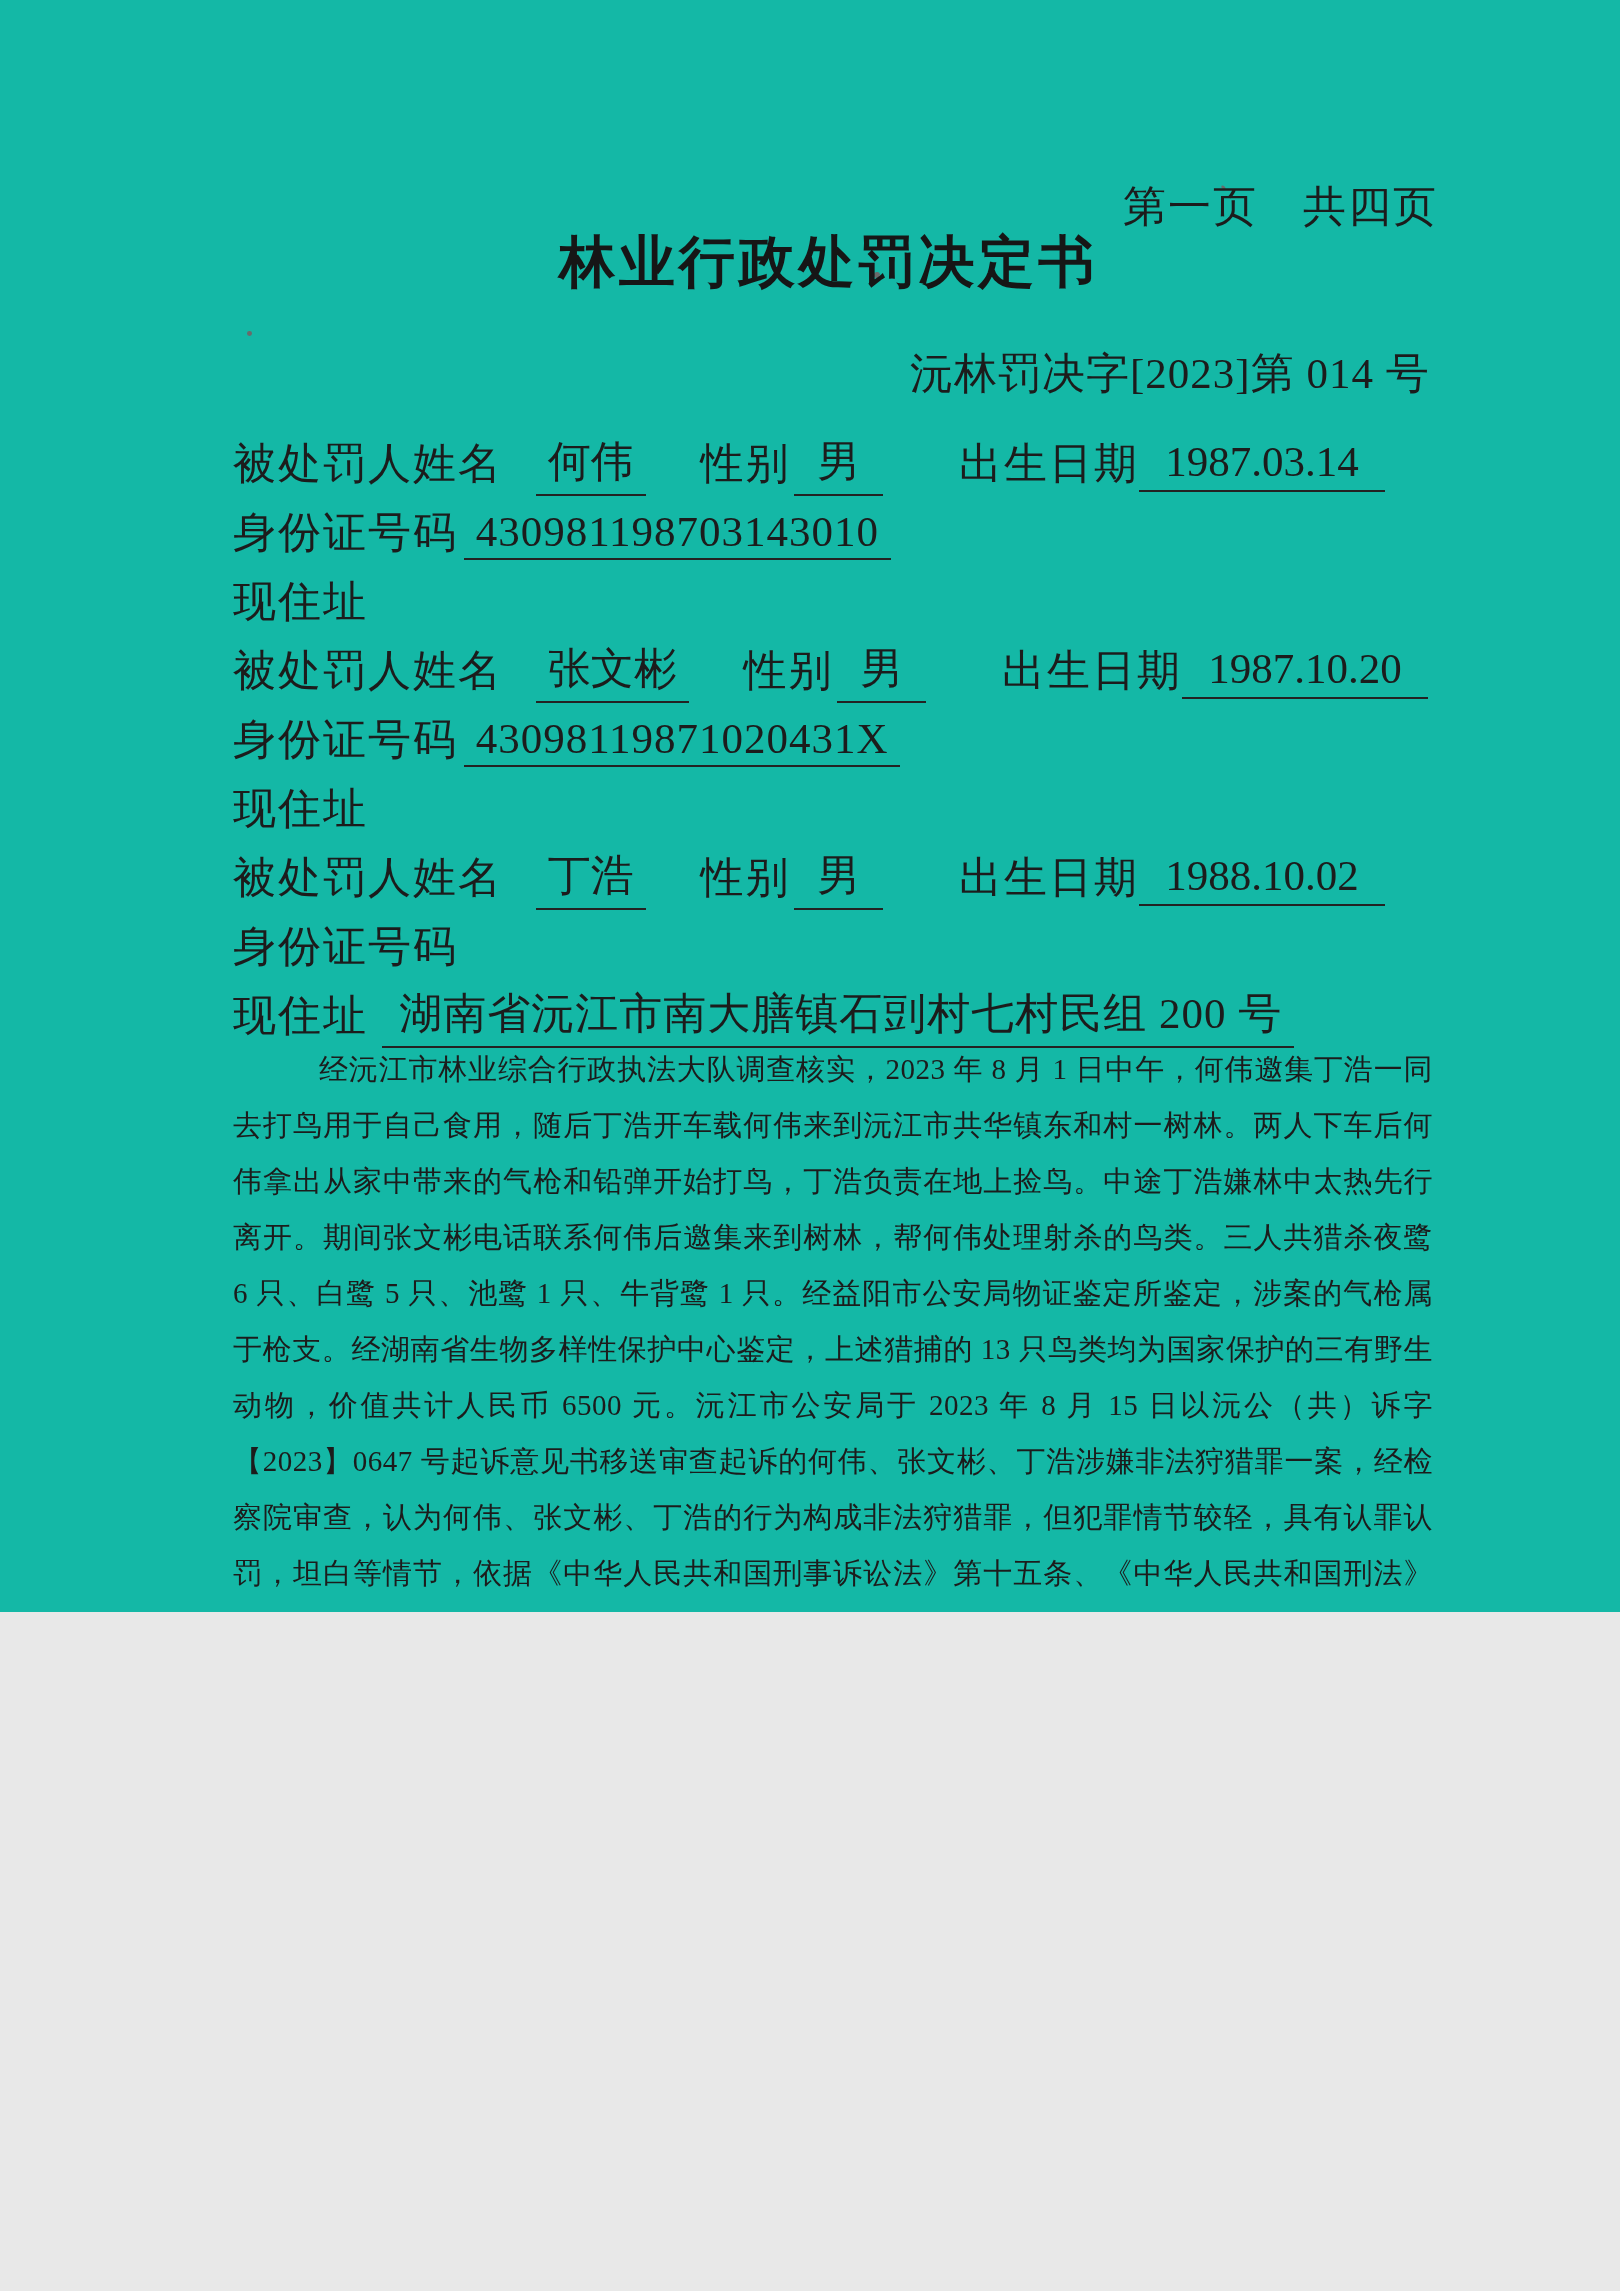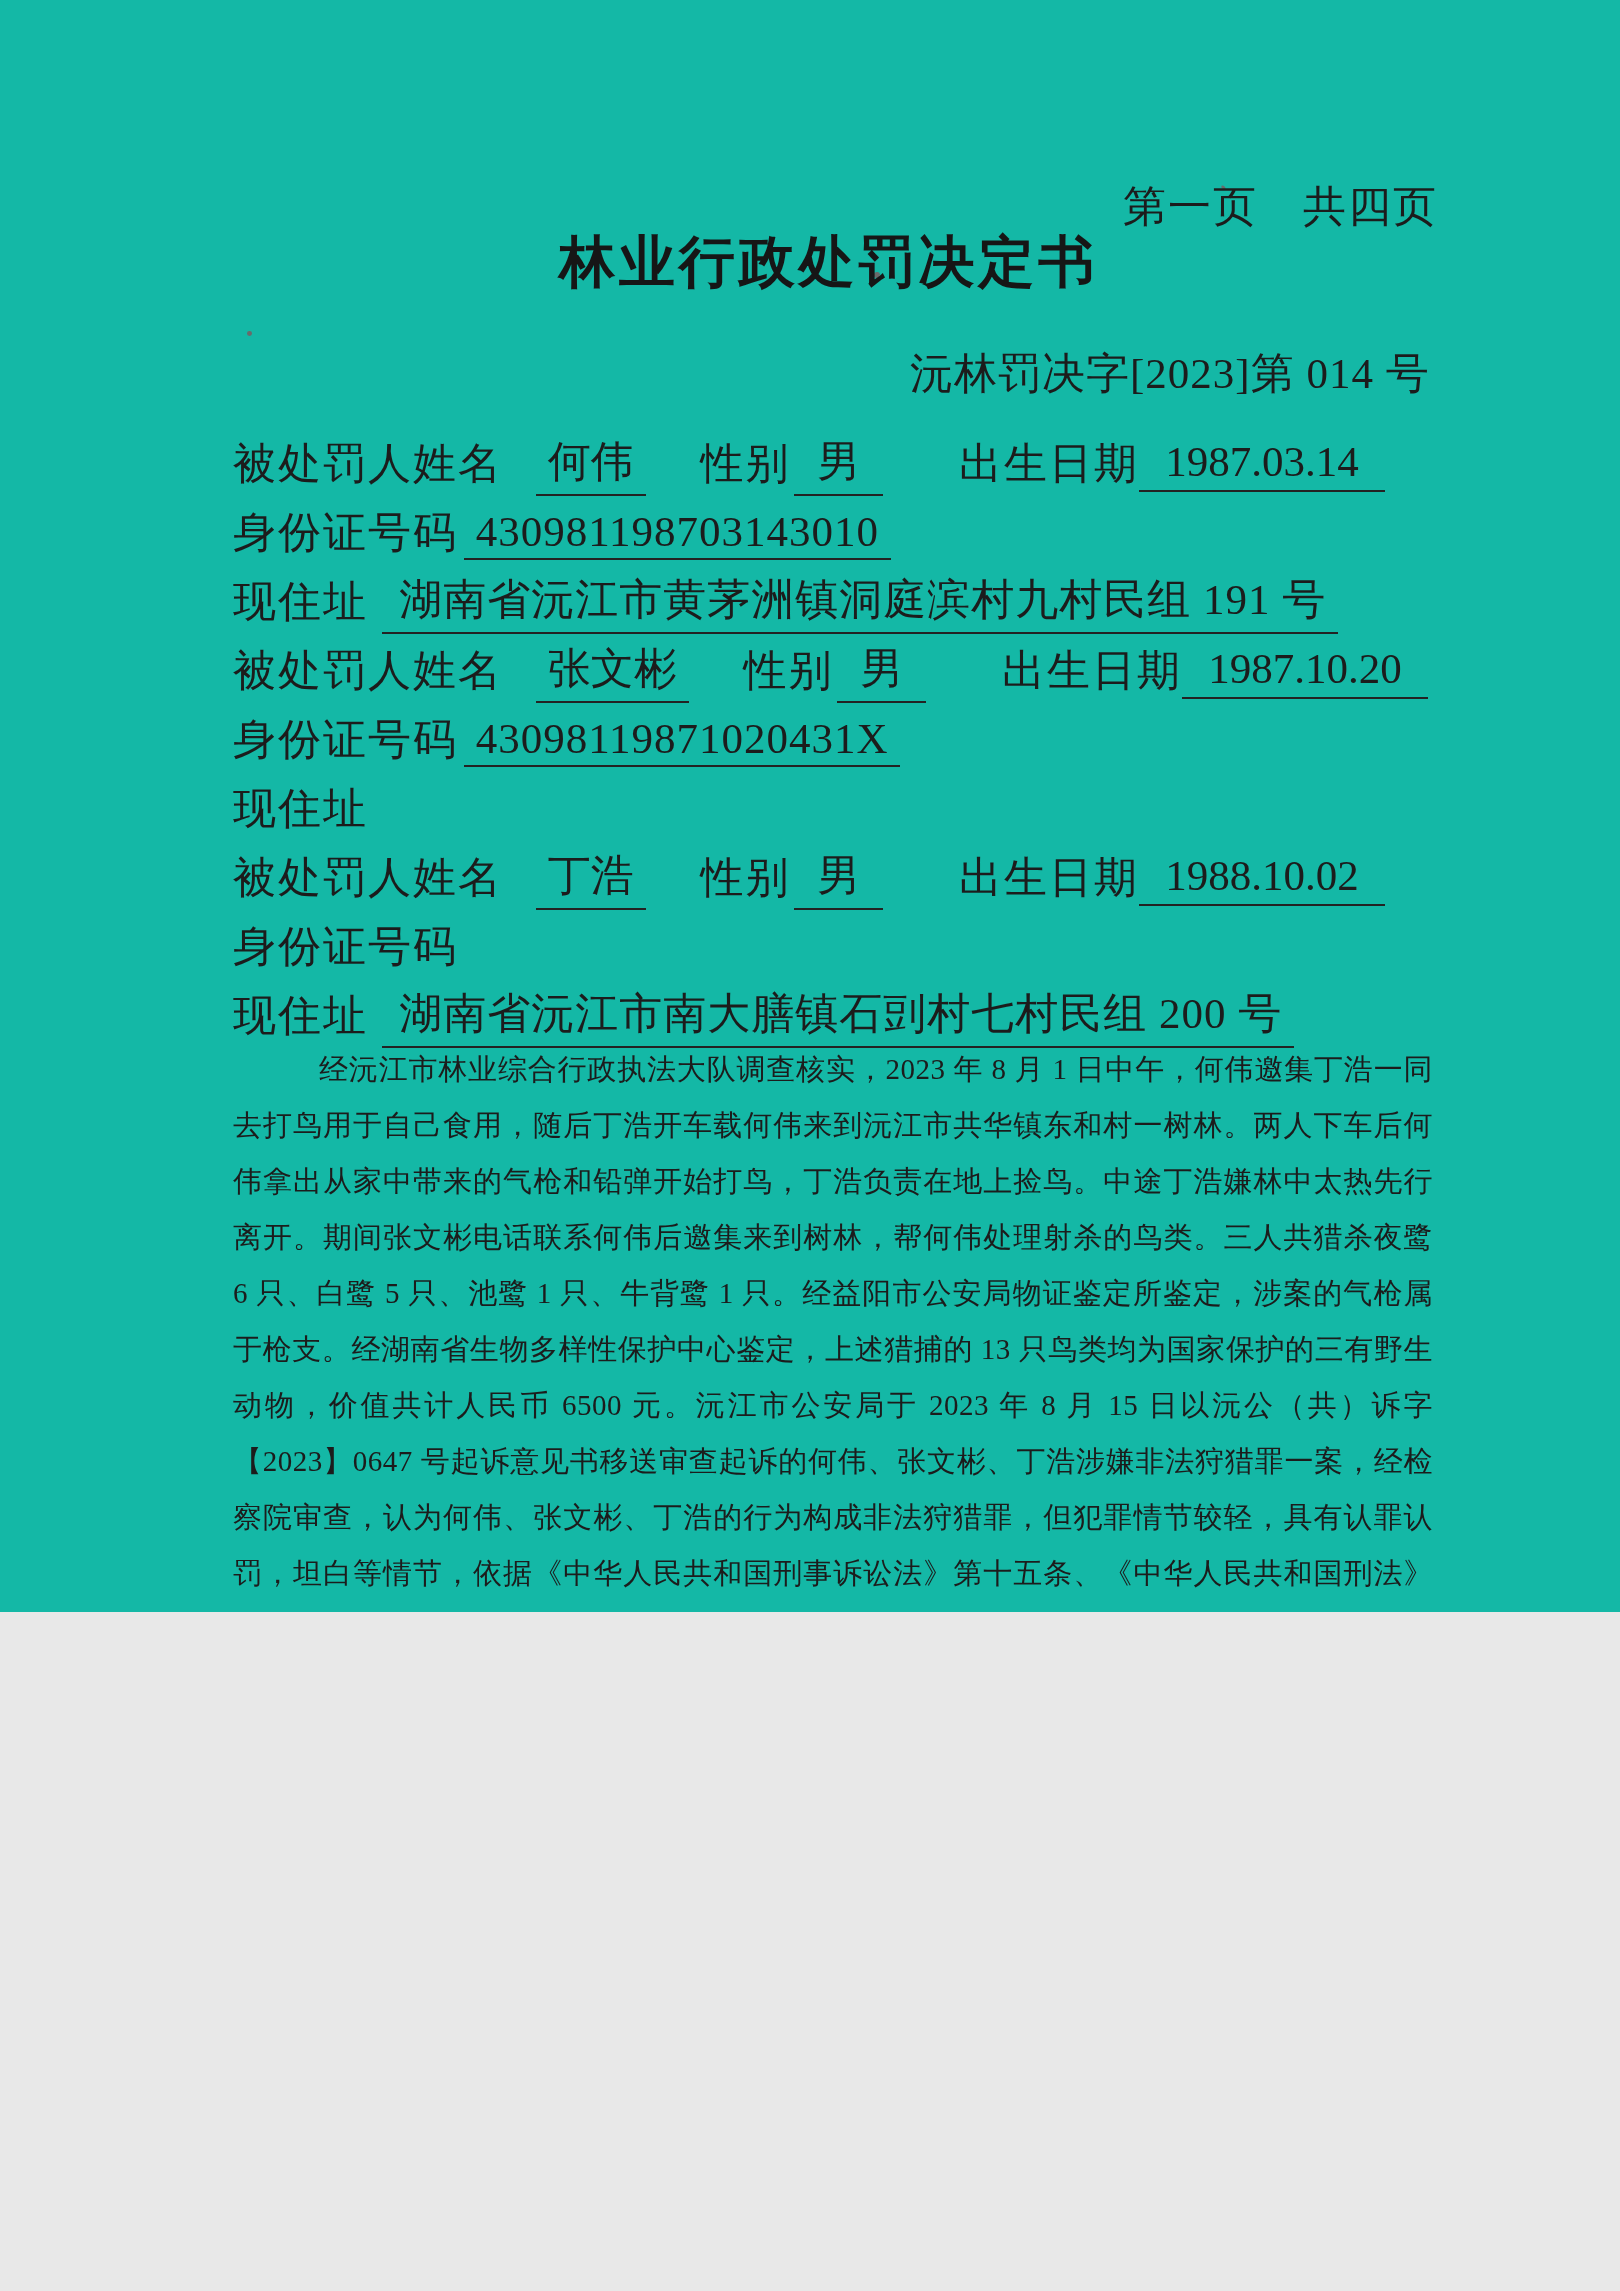--- a/index.html
+++ b/index.html
@@ -86,21 +86,20 @@
       <span class="blank gender-blank">男</span>
       <span class="lbl lbl-dob">出生日期</span>
       <span class="blank dob-blank">1987.03.14</span>
     </div>
     <div class="row">
       <span class="lbl">身份证号码</span>
       <span class="blank id-blank">430981198703143010</span>
     </div>
     <div class="row">
       <span class="lbl">现住址</span>
-      <span class="blank addr-blank">湖南省沅江市黄茅洲镇洞庭滨村九村民组 191 号</span>
     </div>
 
     <div class="row">
       <span class="lbl">被处罚人姓名</span>
       <span class="blank name-blank">张文彬</span>
       <span class="lbl lbl-gender">性别</span>
       <span class="blank gender-blank">男</span>
       <span class="lbl lbl-dob">出生日期</span>
       <span class="blank dob-blank">1987.10.20</span>
     </div>

